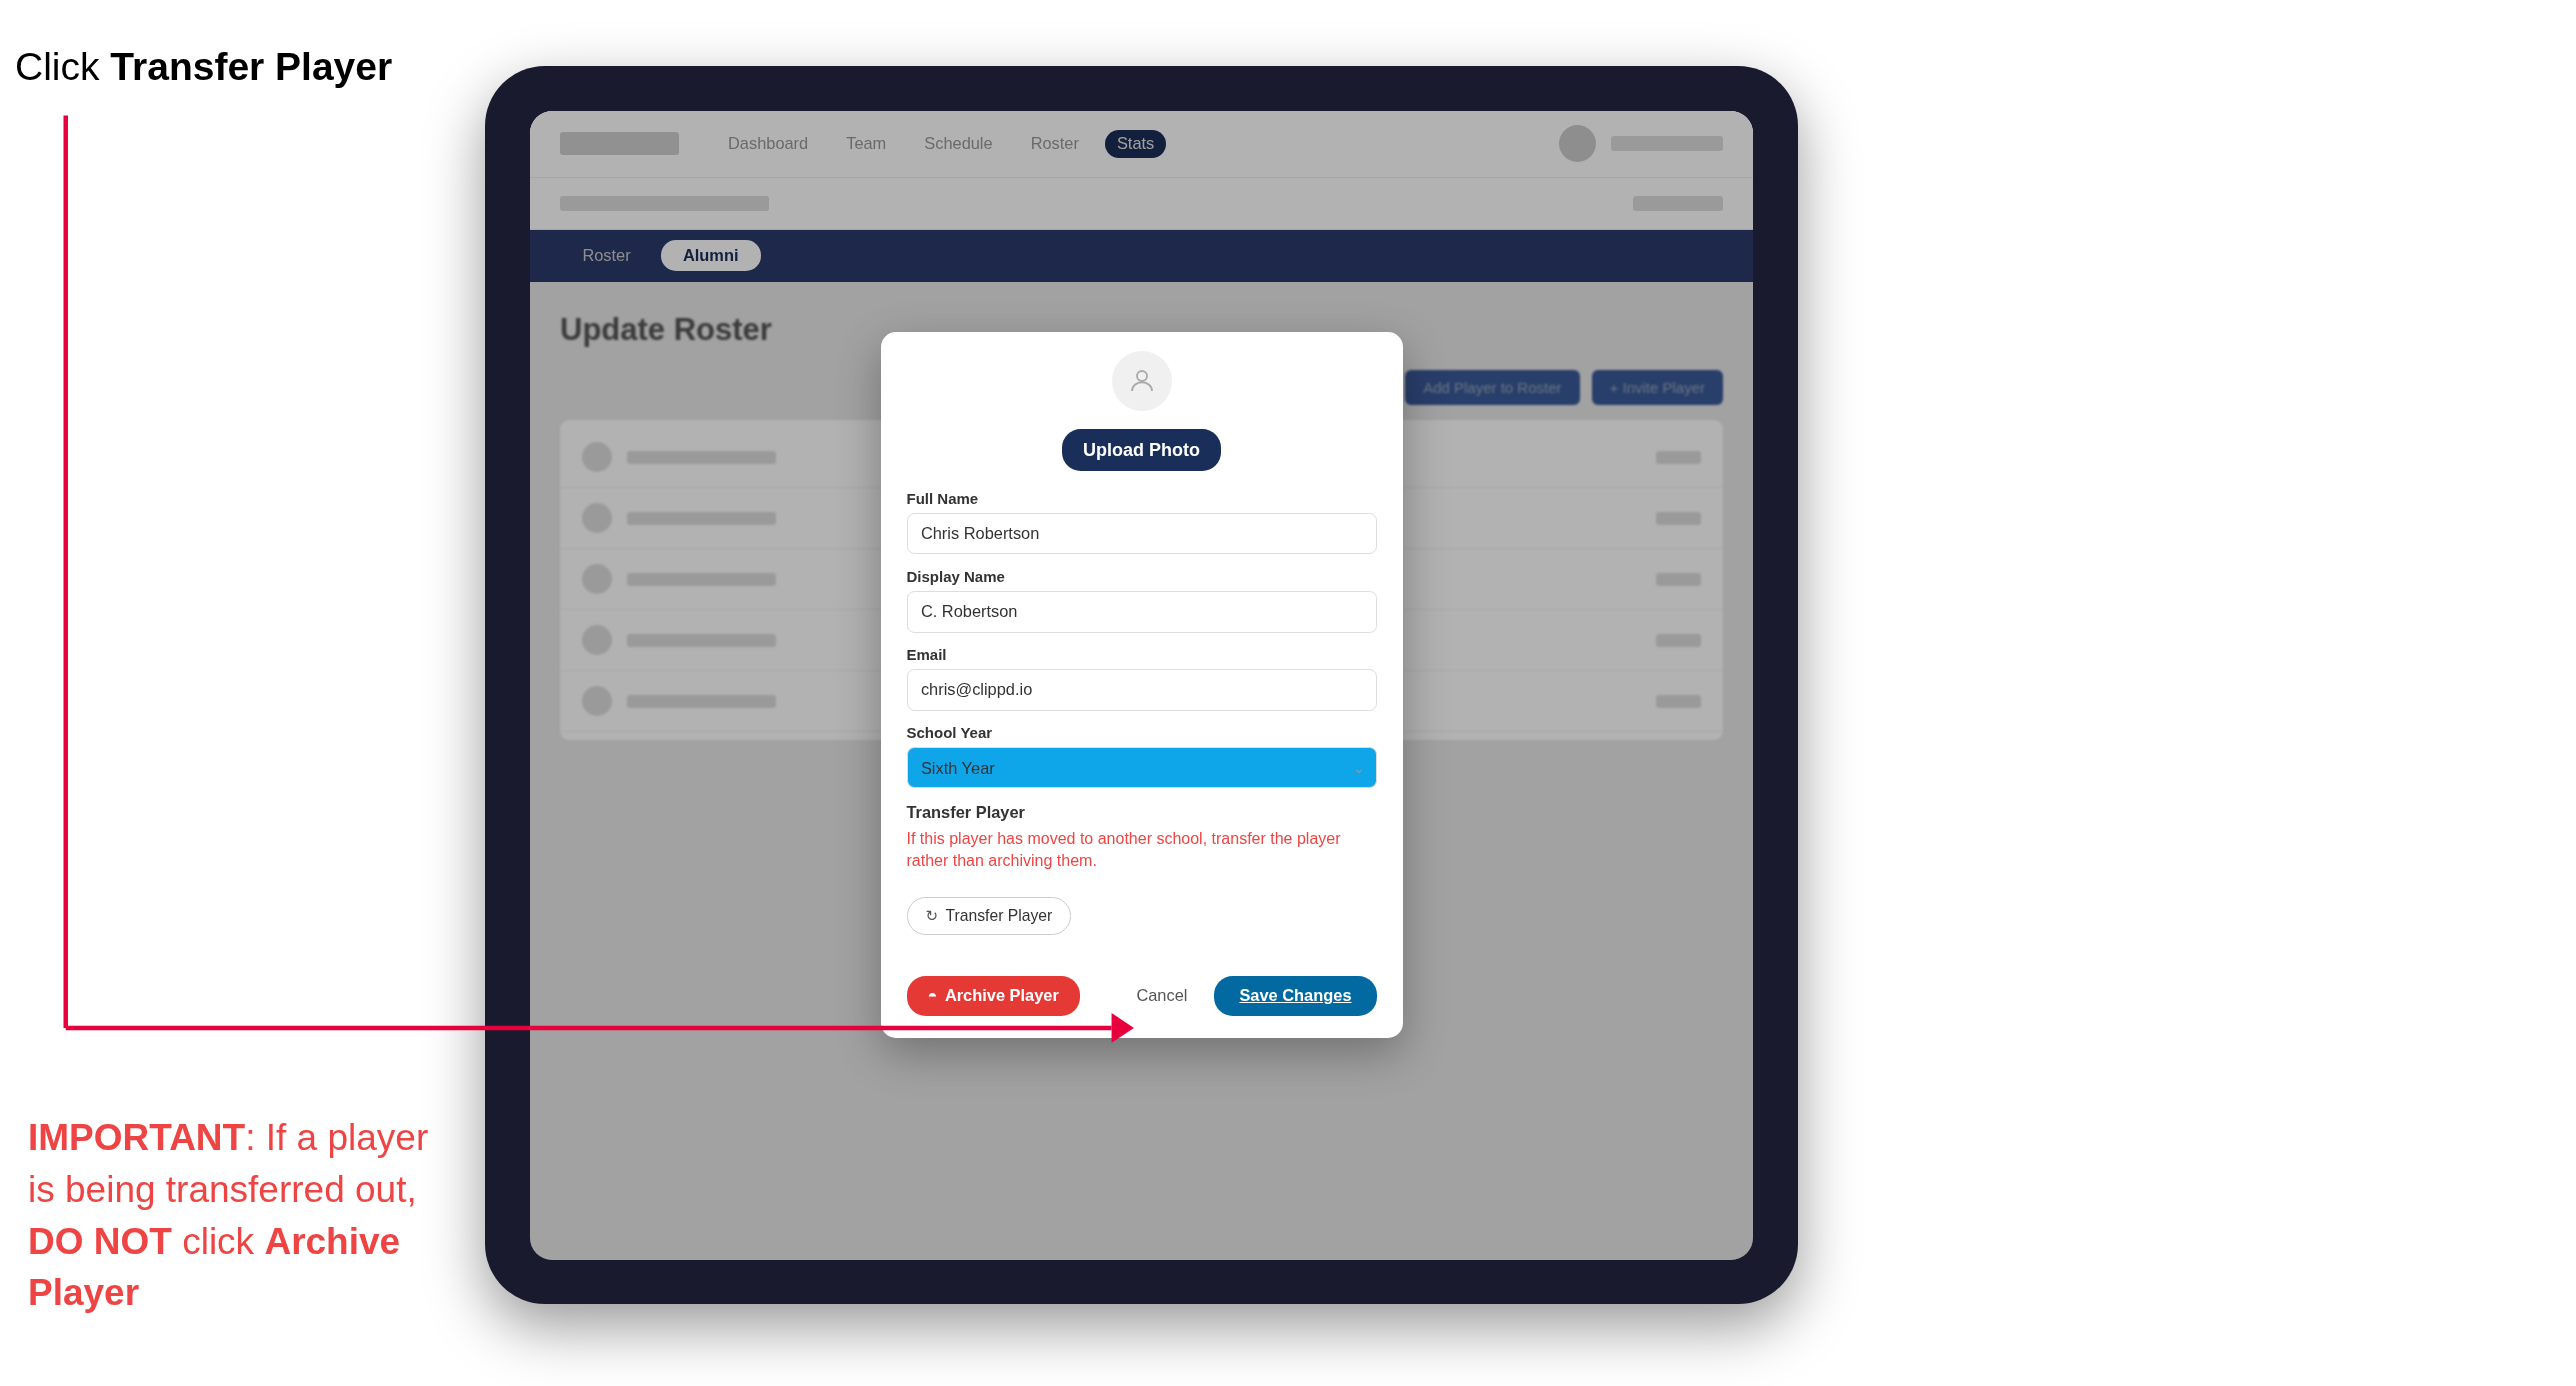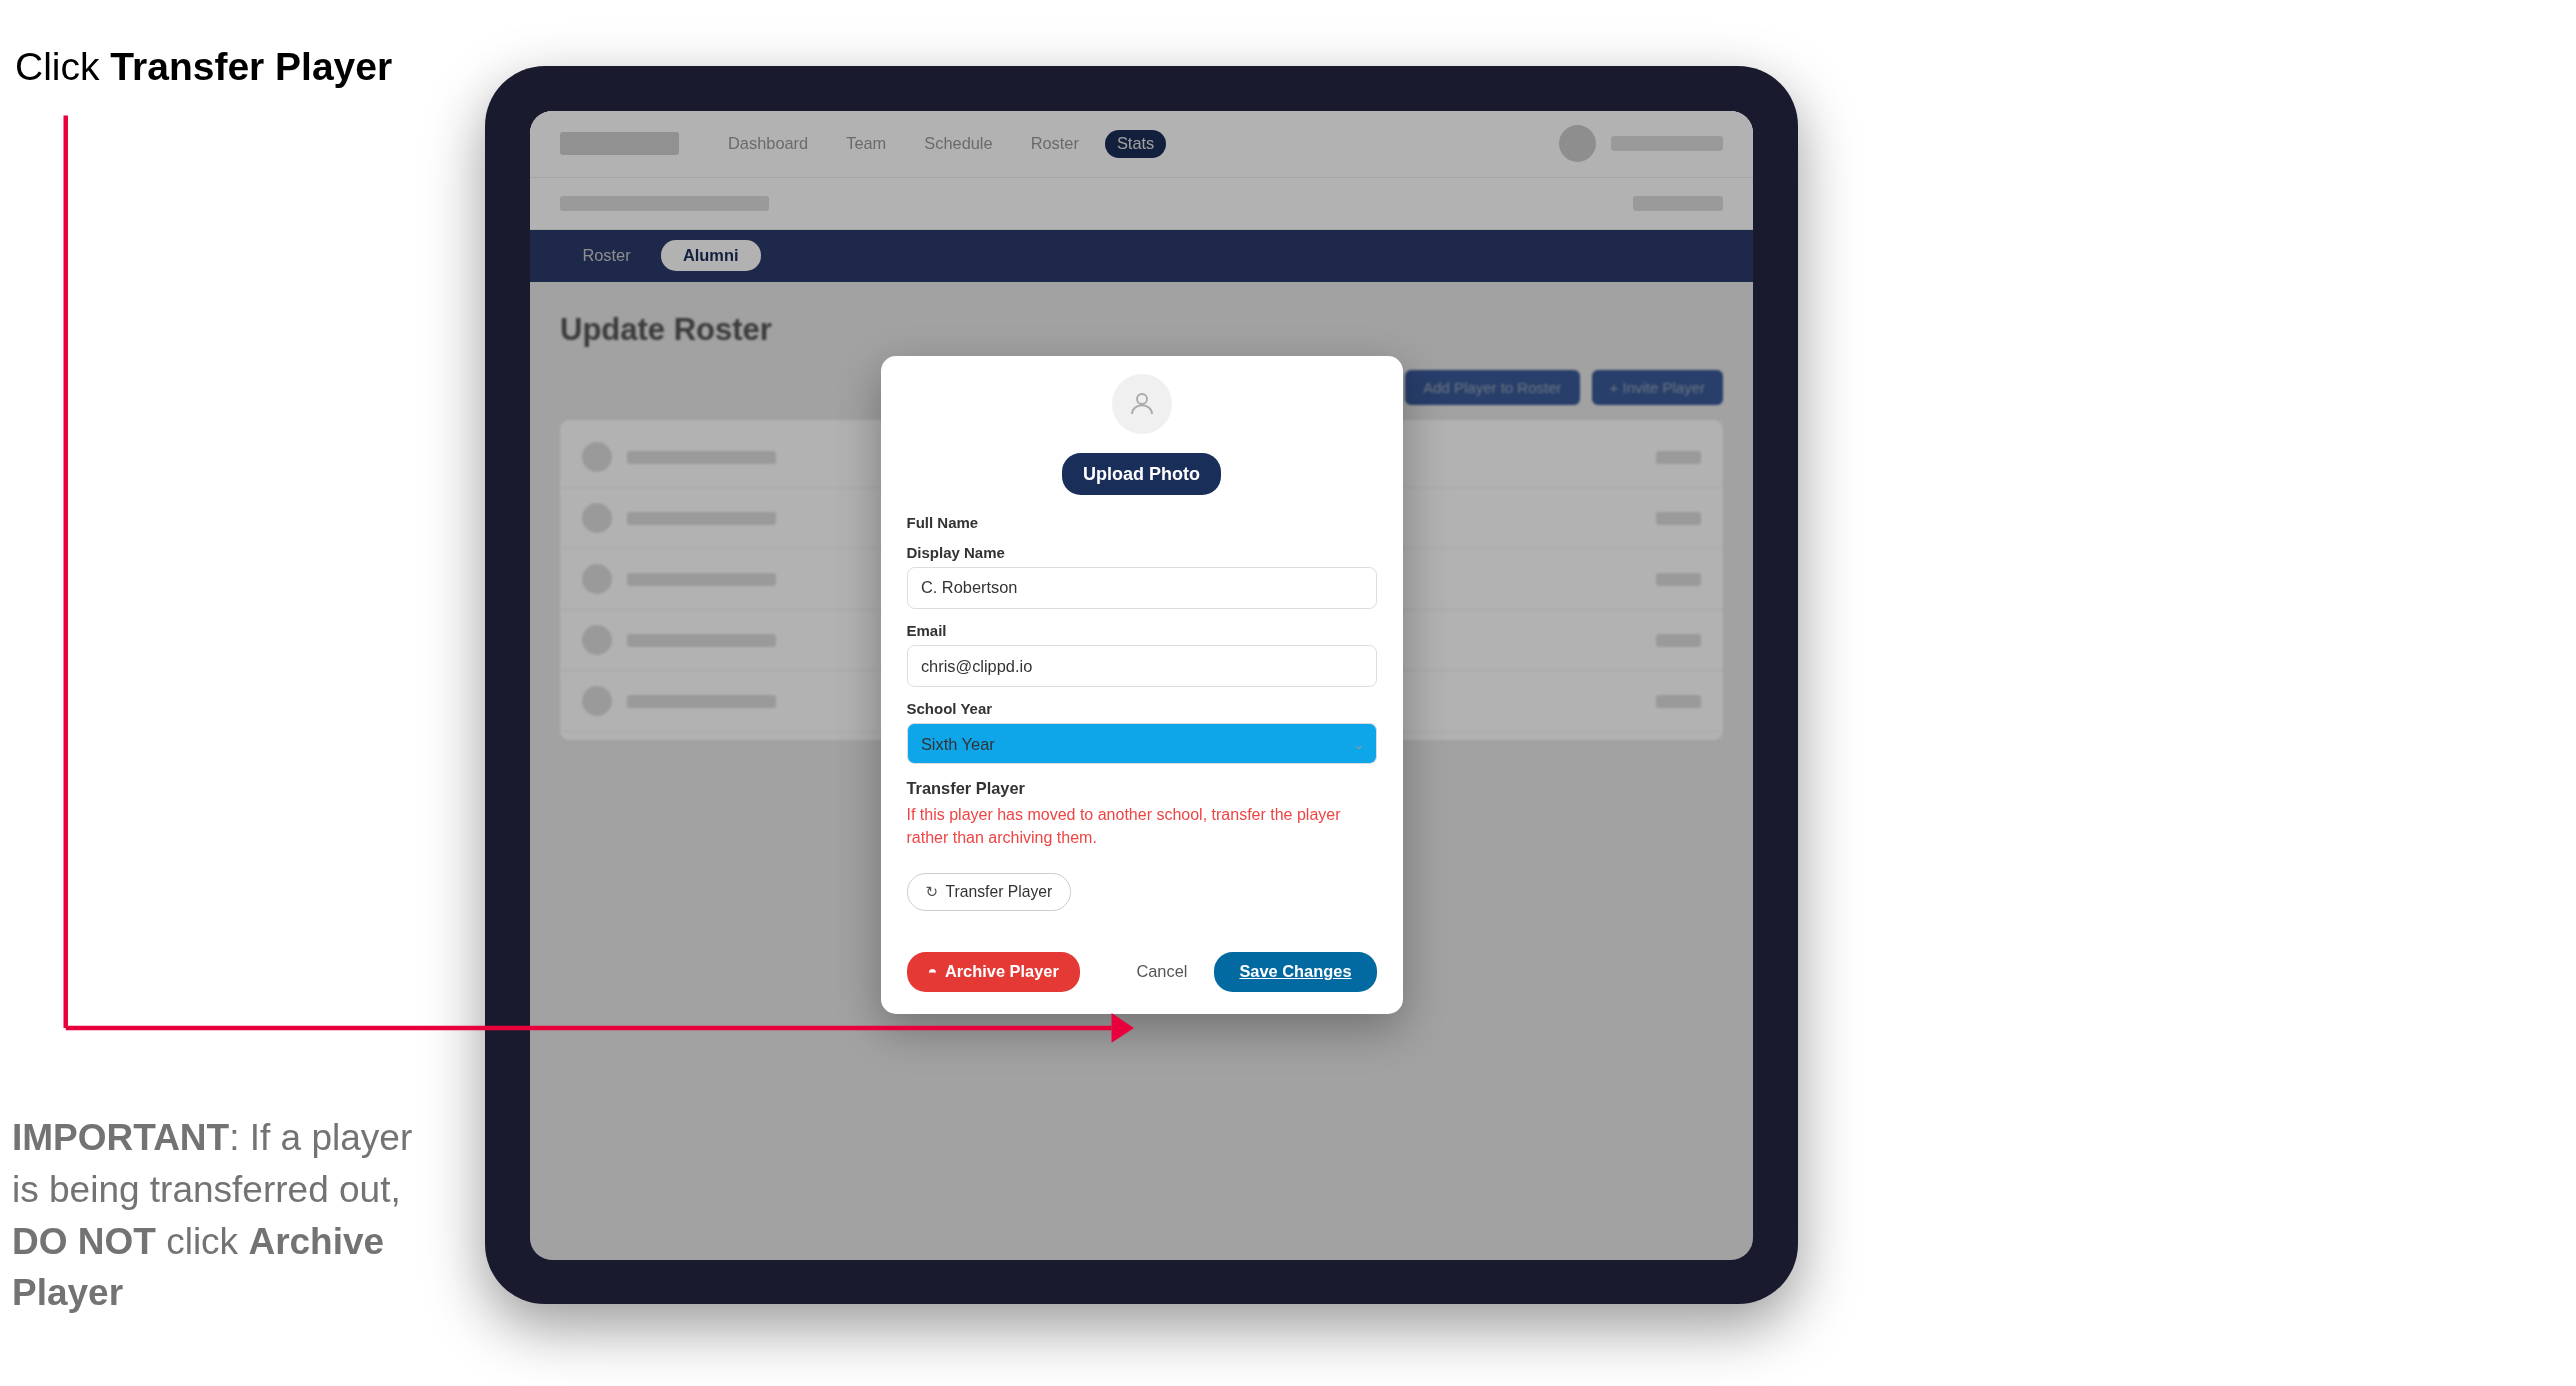--- a/index.html
+++ b/index.html
@@ -398,23 +398,23 @@
     .text-click-instruction {
       position: absolute;
       top: 45px;
       left: 15px;
       font-size: 39px;
       color: #000;
     }
     .text-important-instruction {
       position: absolute;
       top: 1112px;
-      left: 12px;
+      left: 28px;
       font-size: 37px;
-      color: #737373;
+      color: #ef4444;
       width: 433px;
       line-height: 1.4;
     }
   </style>
 </head>
 <body>
 
 <div class="text-click-instruction">
   <span>Click</span>
   <strong>Transfer Player</strong>
@@ -509,20 +509,21 @@
               <svg viewBox="0 0 24 24" fill="none" stroke="#aaa" stroke-width="1.5">
                 <circle cx="12" cy="8" r="4"></circle>
                 <path d="M4 20c0-4 3.6-7 8-7s8 3 8 7"></path>
               </svg>
             </div>
             <div class="upload-photo-btn">Upload Photo</div>
           </div>
 
           <div class="form-group">
             <label class="form-label">Full Name</label>
+            <input class="form-input" type="text" value="Chris Robertson" style="">
           </div>
 
           <div class="form-group">
             <label class="form-label">Display Name</label>
             <input class="form-input" type="text" value="C. Robertson" style="">
           </div>
 
           <div class="form-group">
             <label class="form-label">Email</label>
             <input class="form-input" type="email" value="chris@clippd.io" style="">

